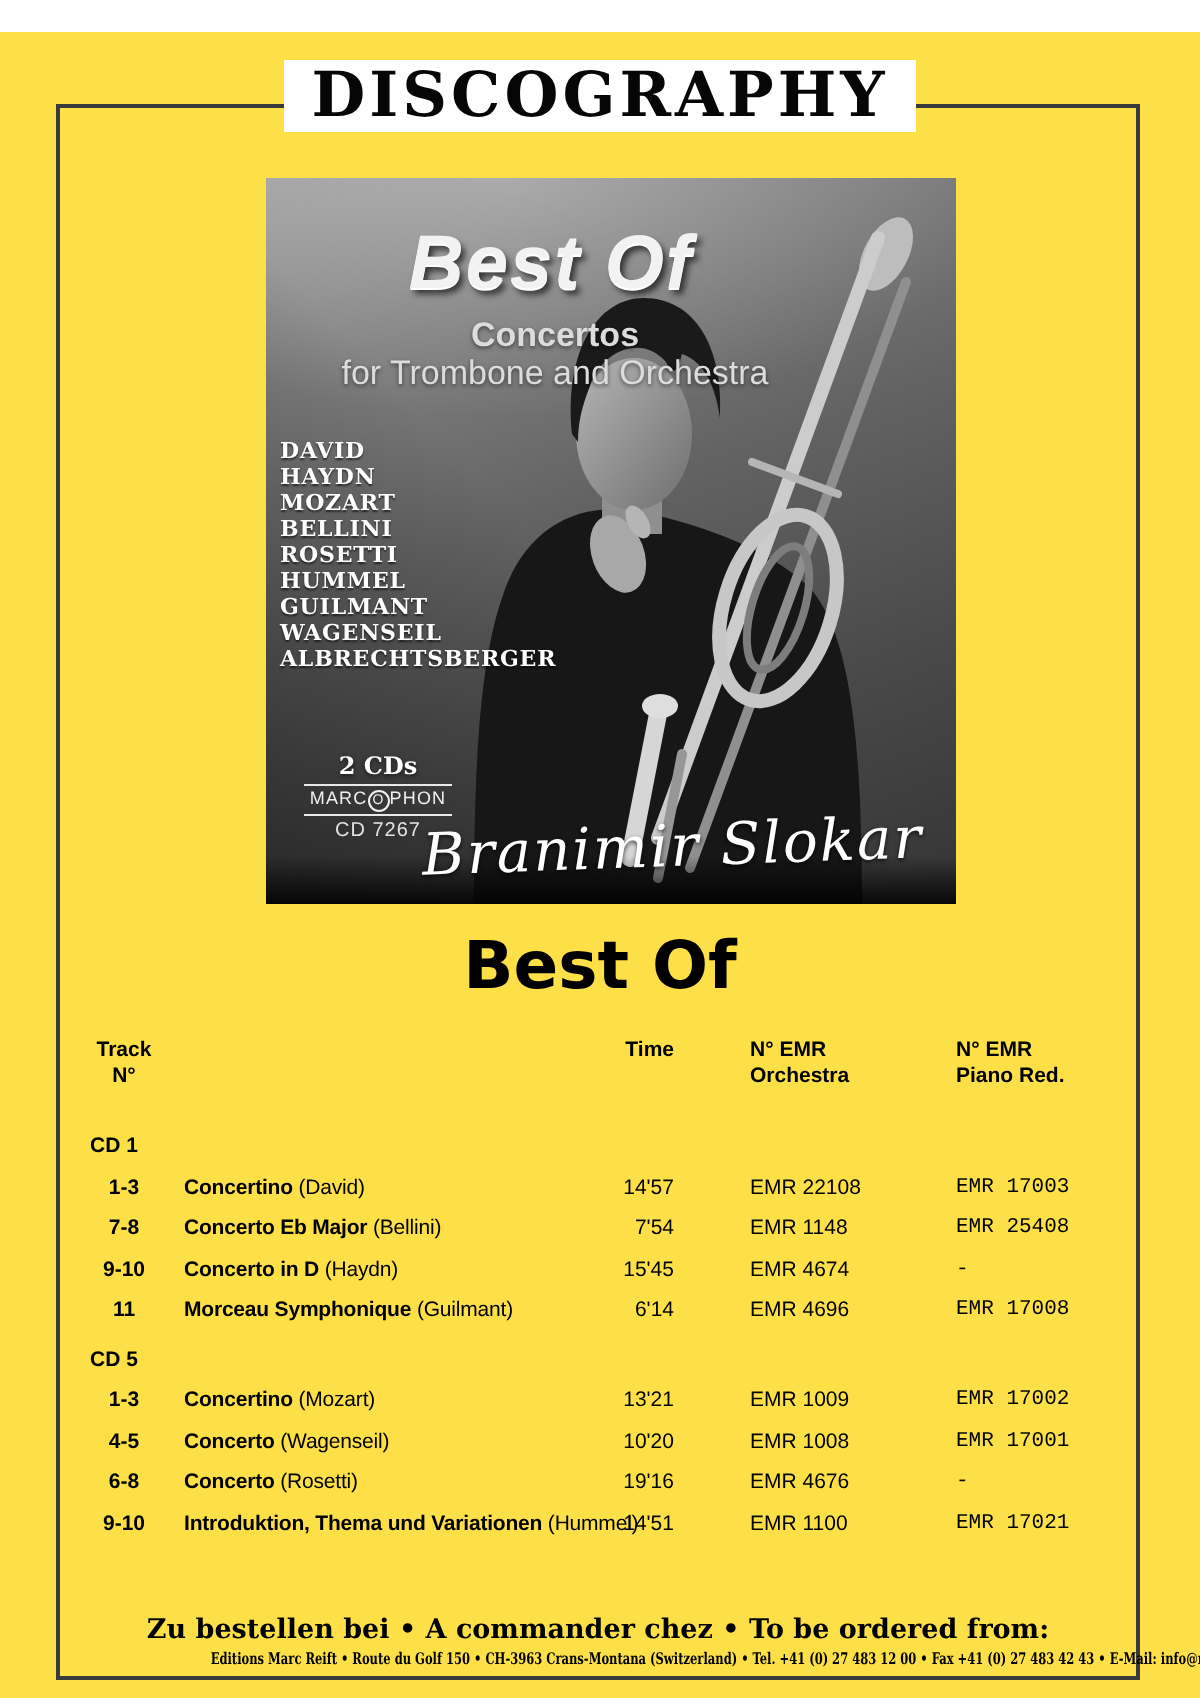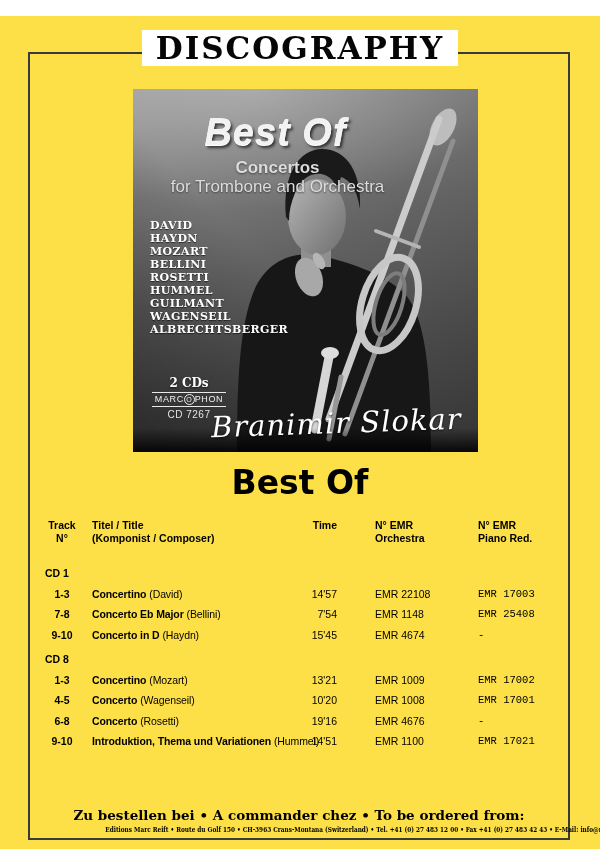--- a/index.html
+++ b/index.html
@@ -35,21 +35,21 @@
   .cover-title {
     position:absolute; top:22px; left:-30px; width:100%; text-align:center; z-index:2;
     font-style:italic; font-weight:bold; font-size:38px; letter-spacing:1px;
     color:#f2f2f2; text-shadow:0 1px 0 #ffffff, 2px 3px 3px rgba(0,0,0,0.65);
   }
   .cover-sub { position:absolute; left:-28px; width:100%; text-align:center; z-index:2;
     font-size:17px; color:#dcdcdc; text-shadow:0 1px 2px rgba(0,0,0,0.5); }
   .cover-sub.s1 { top:69px;font-weight:bold; }
   .cover-sub.s2 { top:88px; }
   .composers {
-    position:absolute; left:17px; top:130px; margin:0; padding:0; list-style:none; z-index:2;
+    position:absolute; left:7px; top:130px; margin:0; padding:0; list-style:none; z-index:2;
     font-family:"DejaVu Serif", serif; font-weight:bold; font-size:11px; line-height:13px;
     letter-spacing:0.4px; color:#ffffff; text-shadow:0 1px 1px rgba(0,0,0,0.6);
   }
   .label-block { position:absolute; left:19px; top:287px; width:74px; text-align:center; z-index:2; color:#fff; }
   .cds { font-family:"DejaVu Serif", serif; font-weight:bold; font-size:12px; text-shadow:0 1px 2px rgba(0,0,0,0.6); }
   .marcophon {
     margin-top:2px; border-top:1px solid #e9e9e9; border-bottom:1px solid #e9e9e9;
     padding:1px 0; font-size:9px; letter-spacing:0.6px; color:#f0f0f0; white-space:nowrap;
   }
   .marcophon .o {
@@ -160,24 +160,20 @@
   </div>
 
   <h1 class="section-title">Best Of</h1>
 
   <div class="tracklist">
     <div class="thead">
       <span class="h-track">
         <div>Track</div>
         <div>N°</div>
       </span>
-      <span class="h-title">
-        <div>Titel / Title</div>
-        <div>(Komponist / Composer)</div>
-      </span>
       <span class="h-time">
         <div>Time</div>
       </span>
       <span class="h-orch">
         <div>N° EMR</div>
         <div>Orchestra</div>
       </span>
       <span class="h-piano">
         <div>N° EMR</div>
         <div>Piano Red.</div>
@@ -200,22 +196,29 @@
       <span class="c-orch">EMR 1148</span>
       <span class="c-piano">EMR 25408</span>
     </div>
     <div class="trow">
       <span class="c-track">9-10</span>
       <span class="c-title"><span class="t-name">Concerto in D</span> <span class="t-comp">(Haydn)</span></span>
       <span class="c-time">15'45</span>
       <span class="c-orch">EMR 4674</span>
       <span class="c-piano">-</span>
     </div>
-
-    <div class="glabel gap">CD 8</div>
+    <div class="trow">
+      <span class="c-track">11</span>
+      <span class="c-title"><span class="t-name">Morceau Symphonique</span> <span class="t-comp">(Guilmant)</span></span>
+      <span class="c-time">6'14</span>
+      <span class="c-orch">EMR 4696</span>
+      <span class="c-piano">EMR 17008</span>
+    </div>
+
+    <div class="glabel gap">CD 5</div>
 
     <div class="trow">
       <span class="c-track">1-3</span>
       <span class="c-title"><span class="t-name">Concertino</span> <span class="t-comp">(Mozart)</span></span>
       <span class="c-time">13'21</span>
       <span class="c-orch">EMR 1009</span>
       <span class="c-piano">EMR 17002</span>
     </div>
     <div class="trow">
       <span class="c-track">4-5</span>

